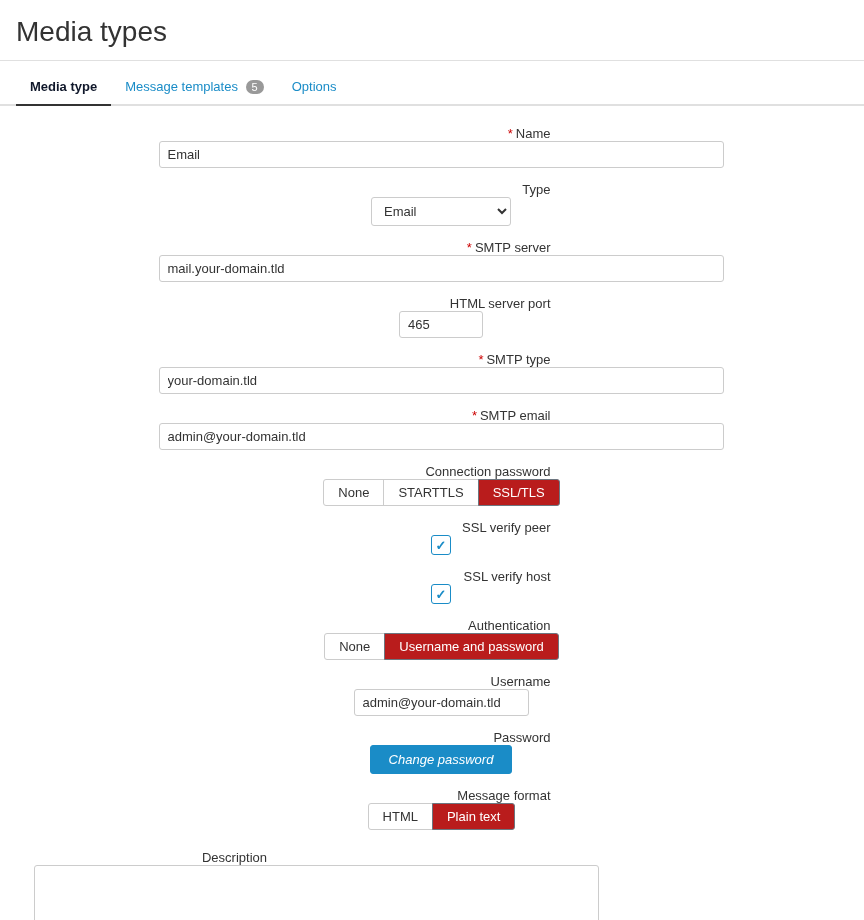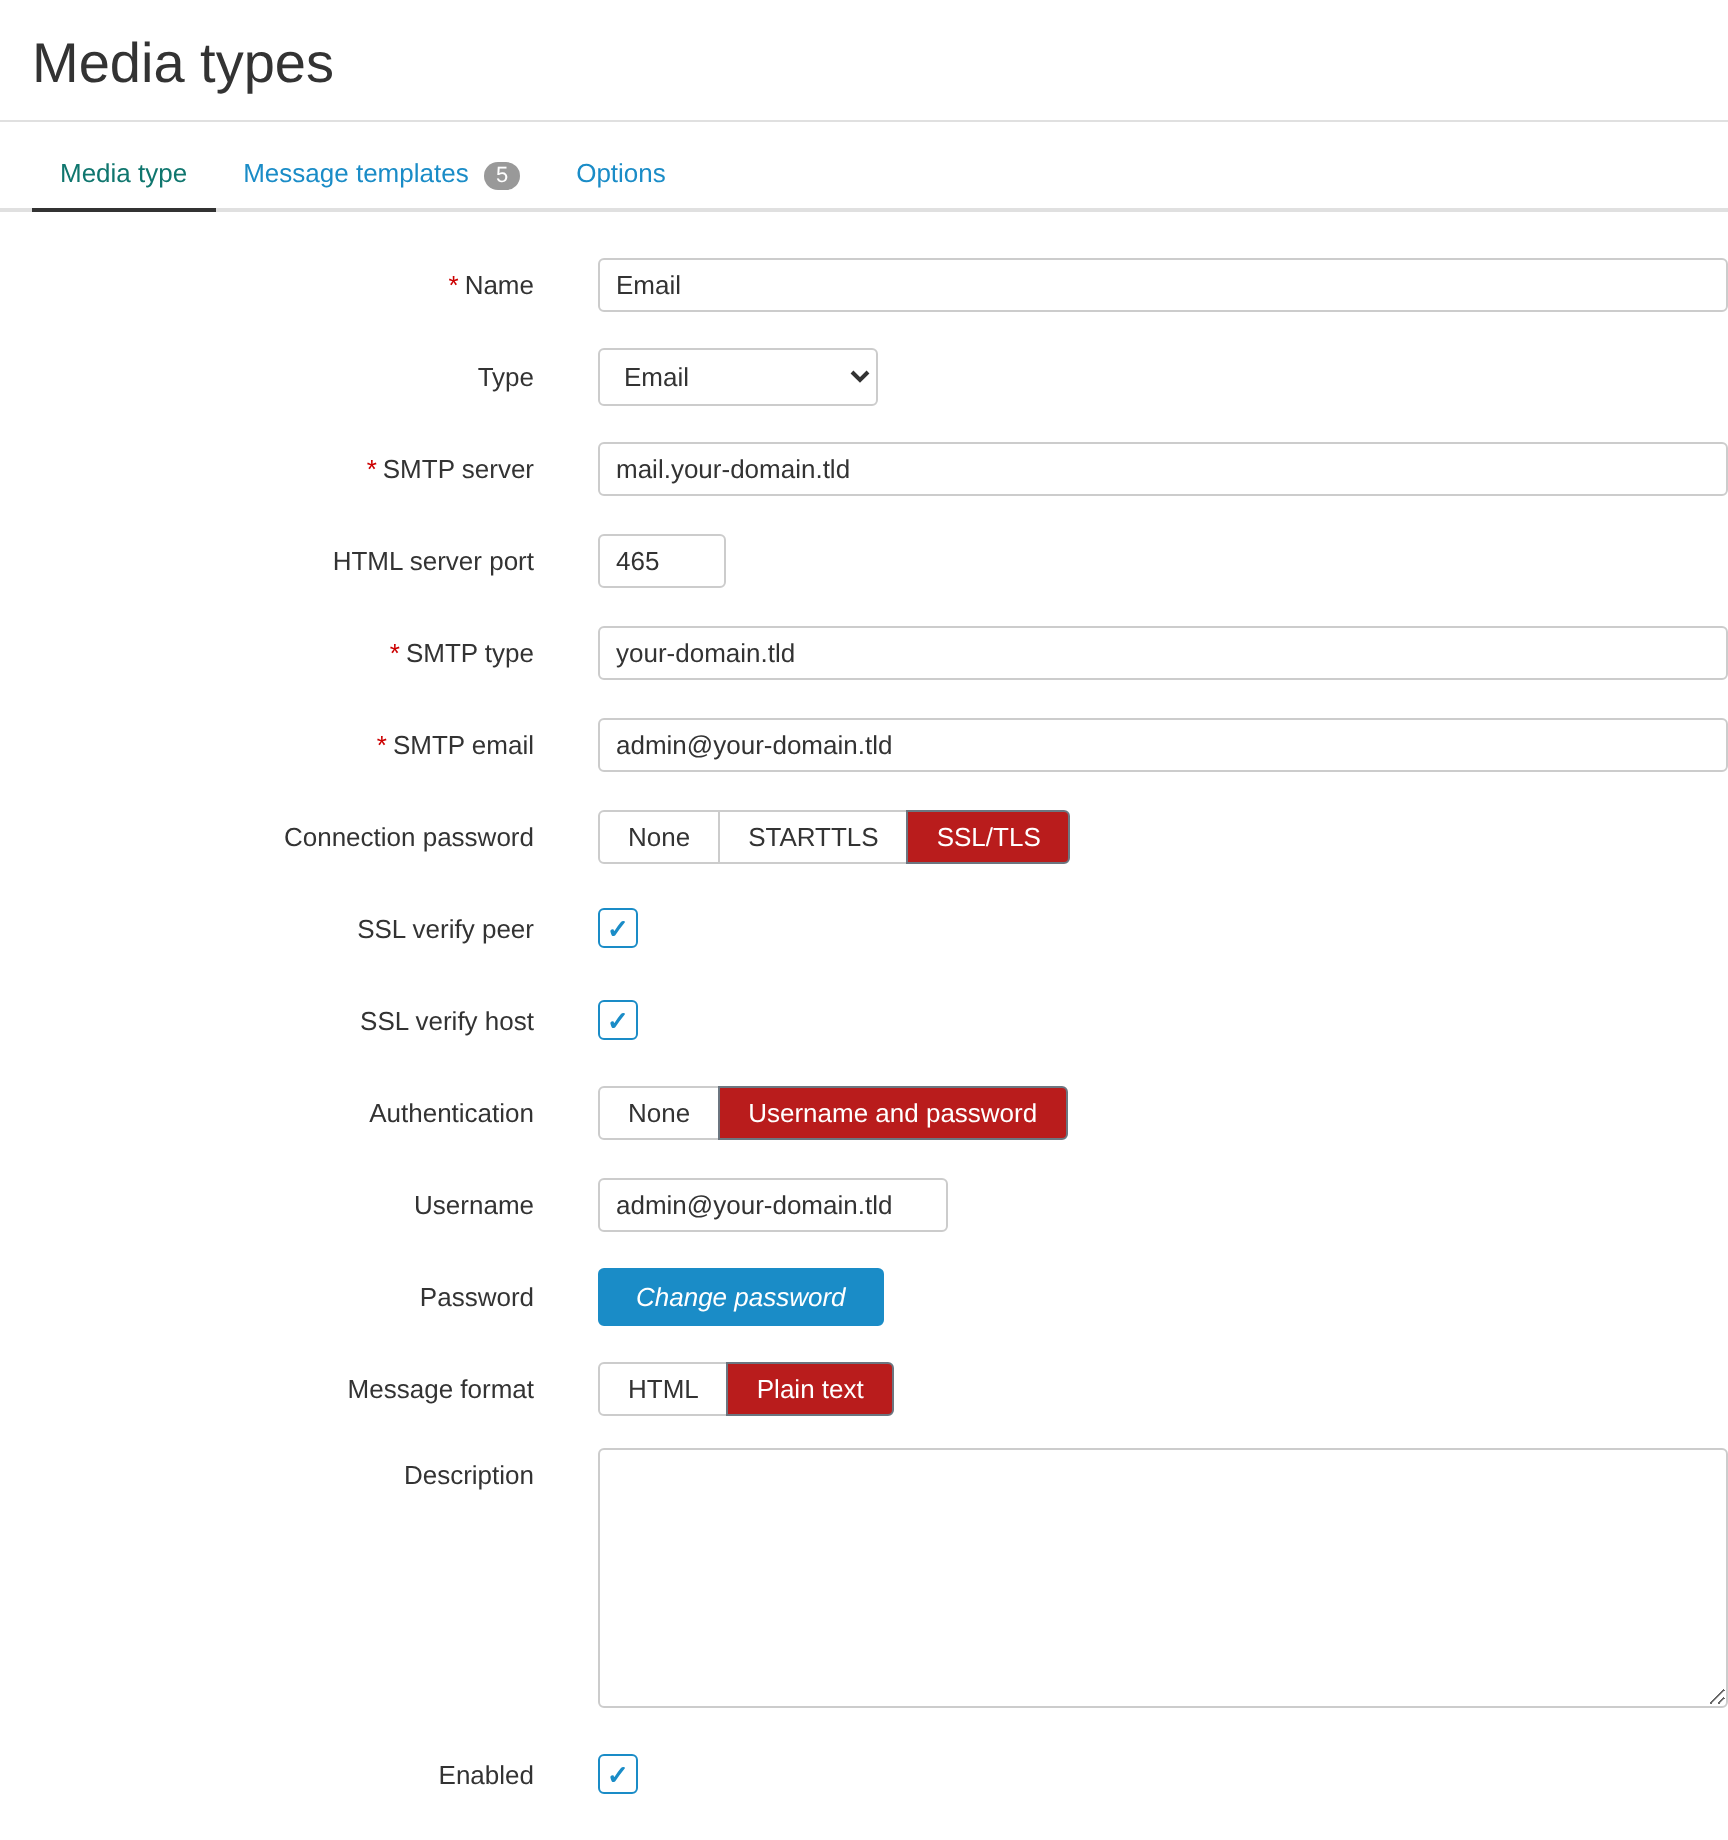--- a/index.html
+++ b/index.html
@@ -28,40 +28,41 @@
     .tab {
       padding: 10px 14px;
       cursor: pointer;
       color: #1a8cc7;
       font-size: 13px;
       text-decoration: none;
       border-bottom: 2px solid transparent;
       margin-bottom: -2px;
     }
     .tab.active {
-      color: #0f766e;
+      color: #0f172a;
       border-bottom: 2px solid #333;
-      font-weight: 400;
+      font-weight: 700;
     }
     .tab-badge {
       background: #999;
       color: #fff;
       border-radius: 10px;
       padding: 1px 6px;
       font-size: 11px;
       margin-left: 4px;
     }
     .form-body {
       padding: 20px 16px;
     }
     .form-row {
       display: flex;
       align-items: center;
       margin-bottom: 14px;
       min-height: 32px;
+      flex-direction: column;
     }
     .form-label {
       width: 265px;
       text-align: right;
       padding-right: 14px;
       color: #333;
       flex-shrink: 0;
       font-size: 13px;
     }
     .form-label .required {
@@ -78,21 +79,21 @@
       border-radius: 3px;
       padding: 5px 8px;
       font-size: 13px;
       color: #333;
       outline: none;
     }
     .input-full {
       width: 565px;
     }
     .input-small {
-      width: 64px;
+      width: 84px;
     }
     select {
       border: 1px solid #ccc;
       border-radius: 3px;
       padding: 5px 8px;
       font-size: 13px;
       color: #333;
       background: #fff;
       cursor: pointer;
       outline: none;

